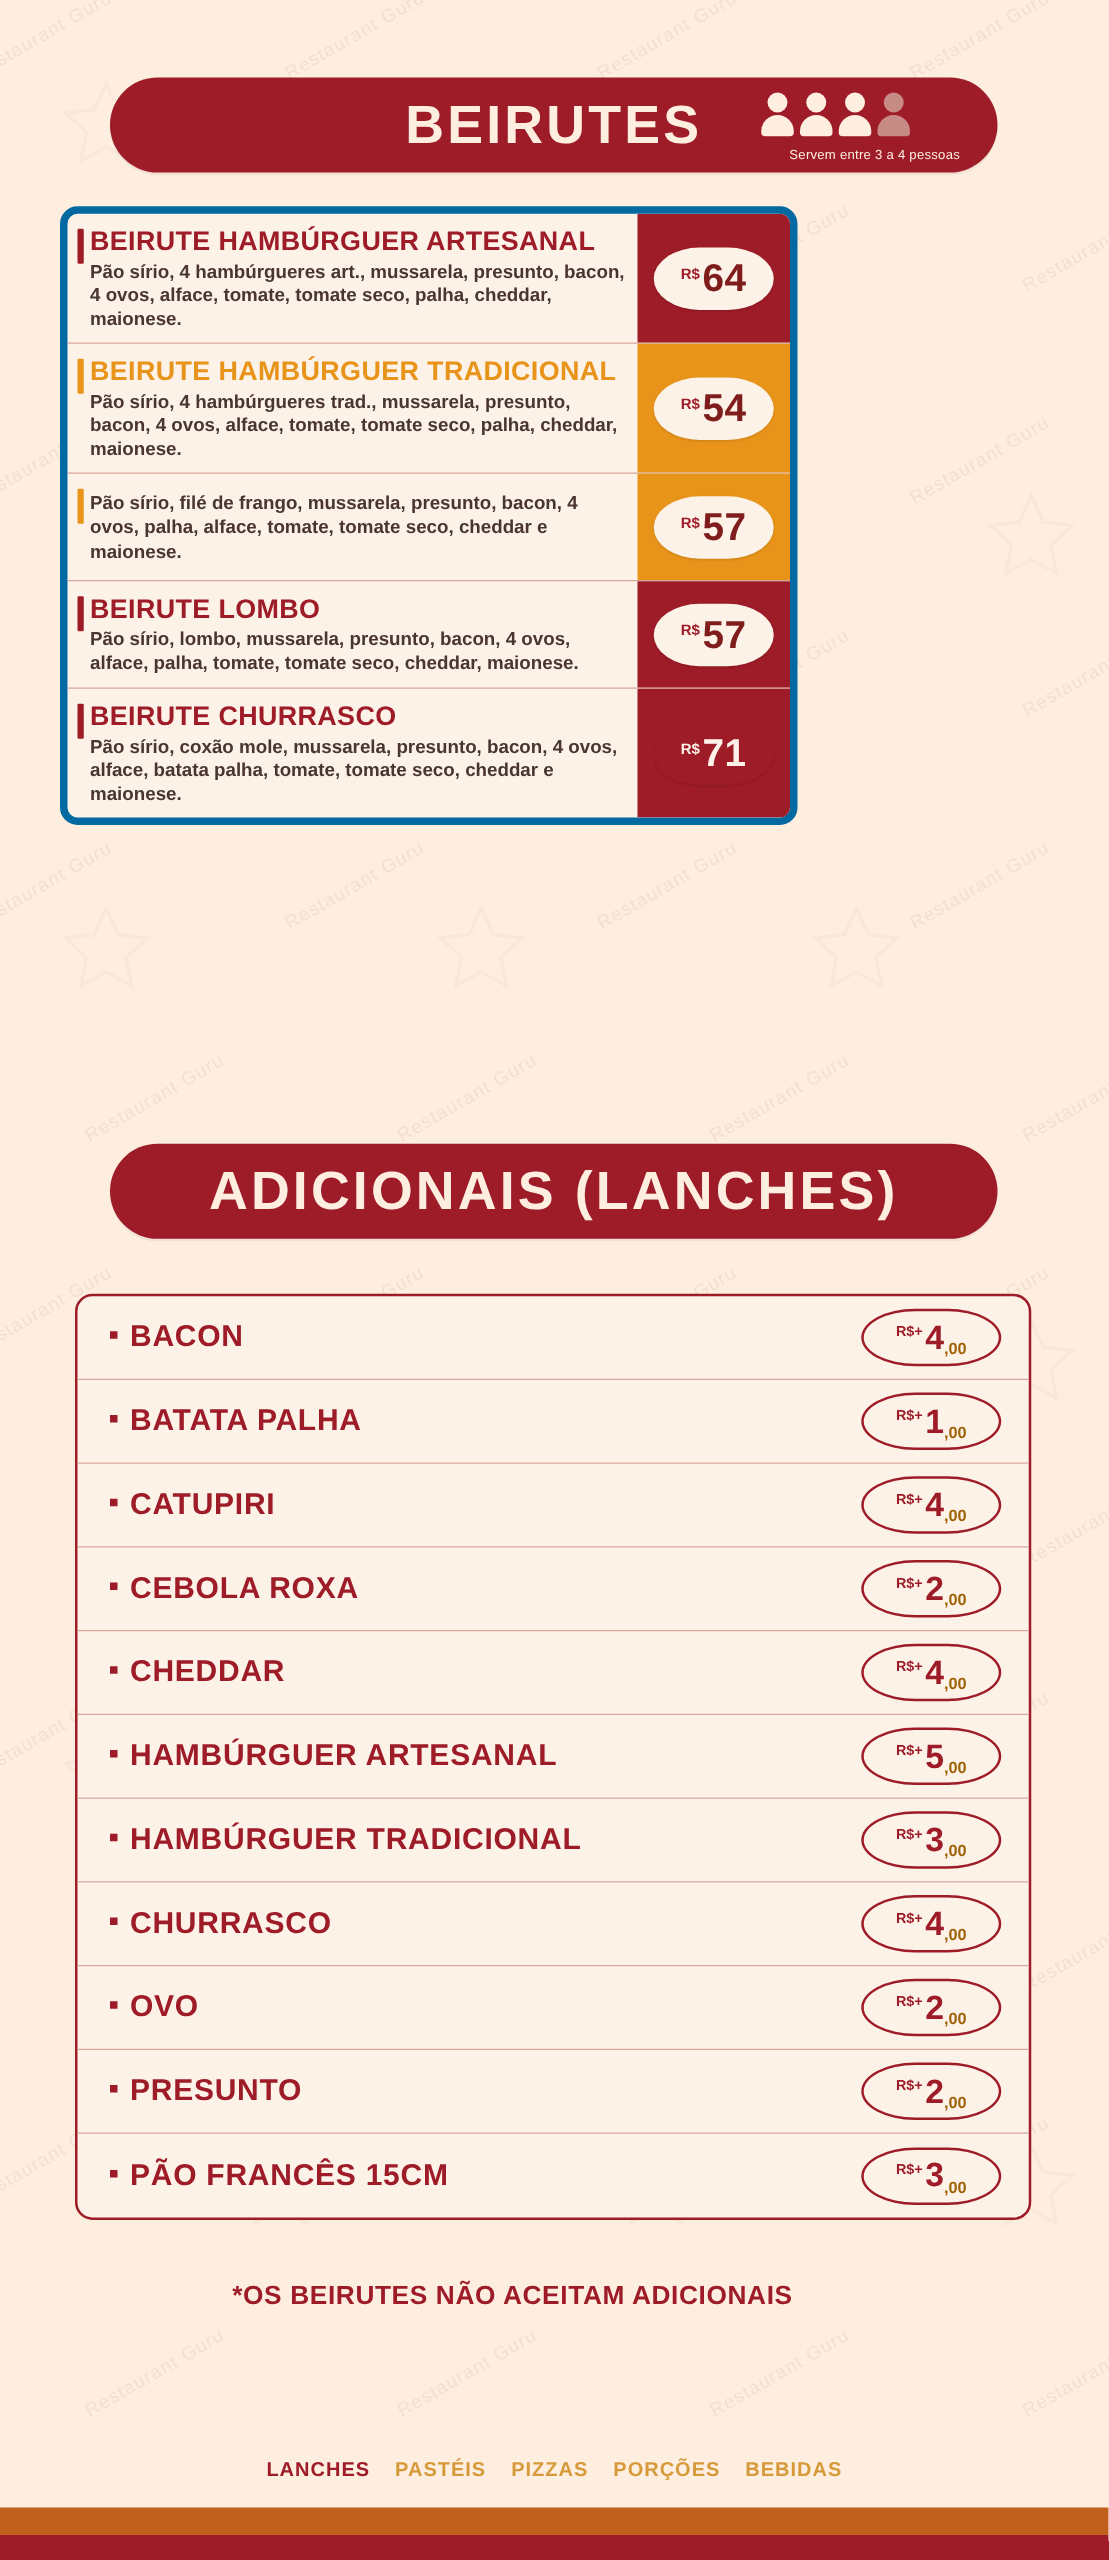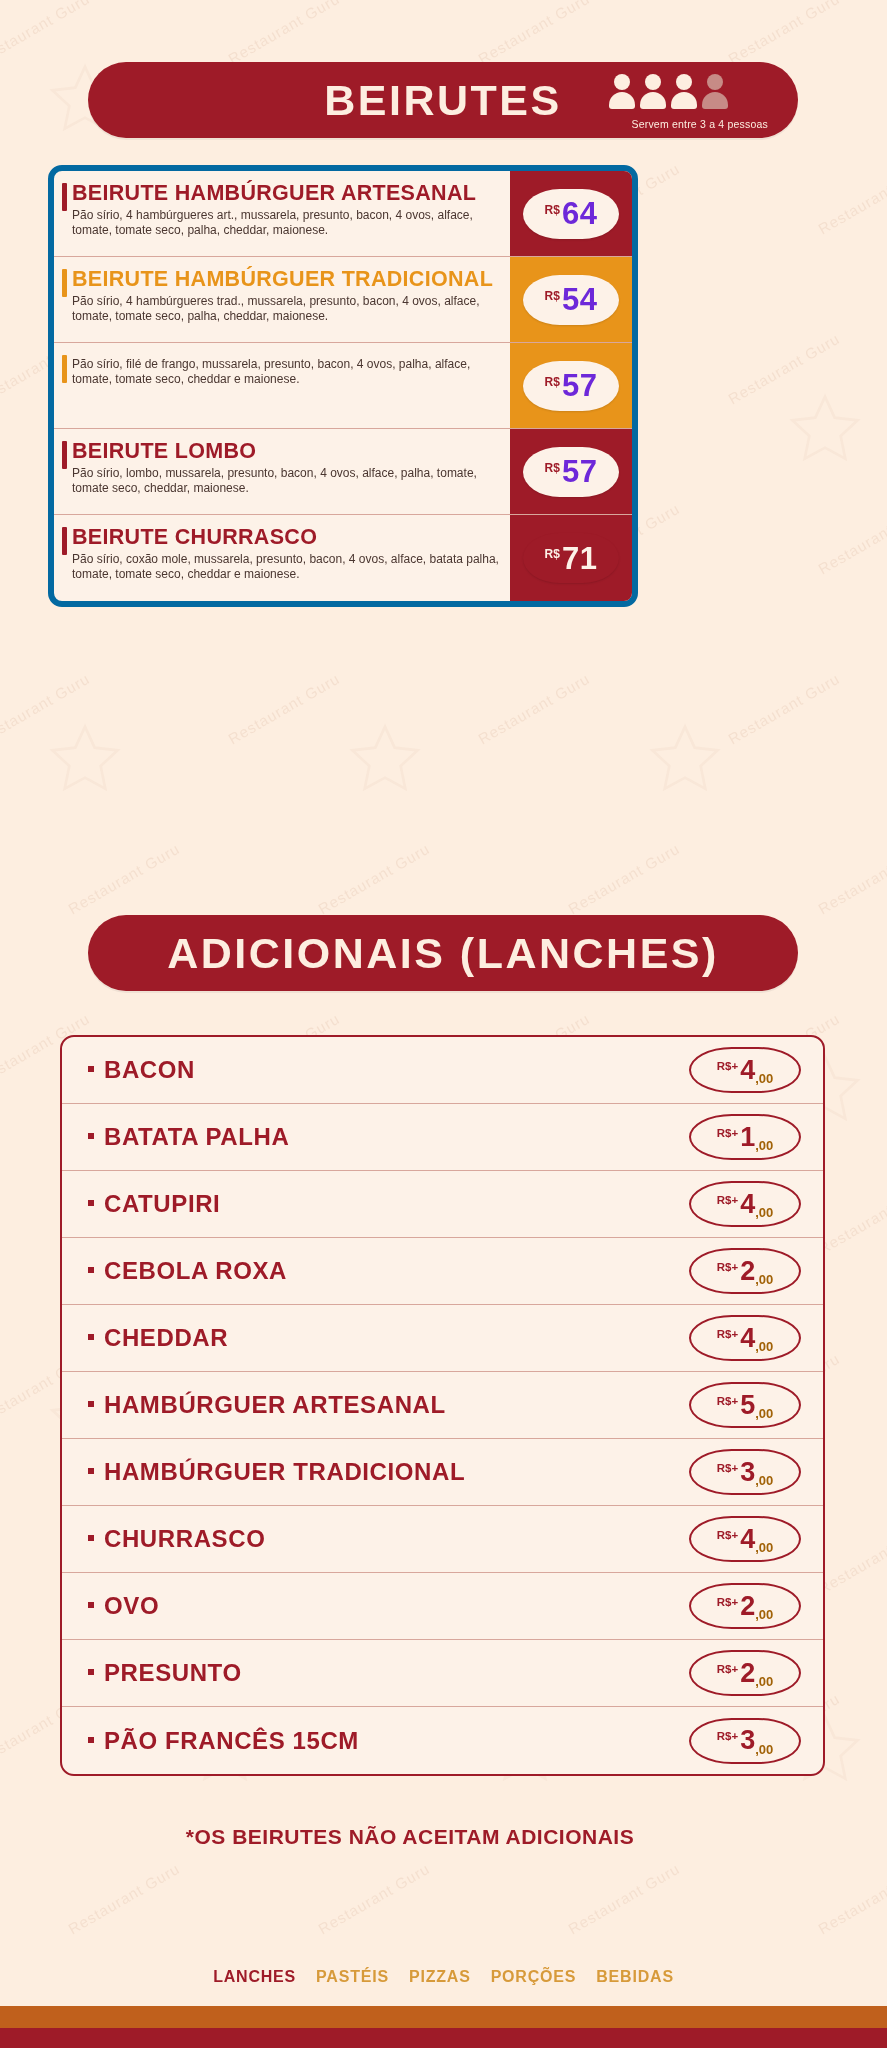--- a/index.html
+++ b/index.html
@@ -123,24 +123,25 @@
     font-size: 21.5px;
     font-weight: bold;
     letter-spacing: 0.3px;
     color: #9e1b28;
     line-height: 1.05;
     font-family: "Liberation Sans", sans-serif;
   }
   .b-name.orange { color: #e8941a; }
   .b-desc {
     margin-top: 3px;
-    font-size: 12px;
+    font-size: 15px;
     color: #4a3630;
     line-height: 1.28;
     max-width: 430px;
+    font-weight: bold;
   }
   .b-price {
     width: 122px;
     background: #9e1b28;
     position: relative;
     display: flex;
     align-items: center;
     justify-content: center;
   }
   .b-price.orange { background: #e8941a; }
@@ -160,21 +161,21 @@
     font-size: 12px;
     font-weight: bold;
     color: #9e1b28;
     margin-right: 2px;
     align-self: center;
     margin-top: -8px;
   }
   .price-val {
     font-size: 31px;
     font-weight: bold;
-    color: #6d28d9;
+    color: #7f1d1d;
     letter-spacing: 0.5px;
     line-height: 1;
   }
   .b-price.dark-bubble .price-cur,
   .b-price.dark-bubble .price-val { color: #fdf2e8; }
 
   
   .adic-banner {
     position: absolute;
     left: 88px;

